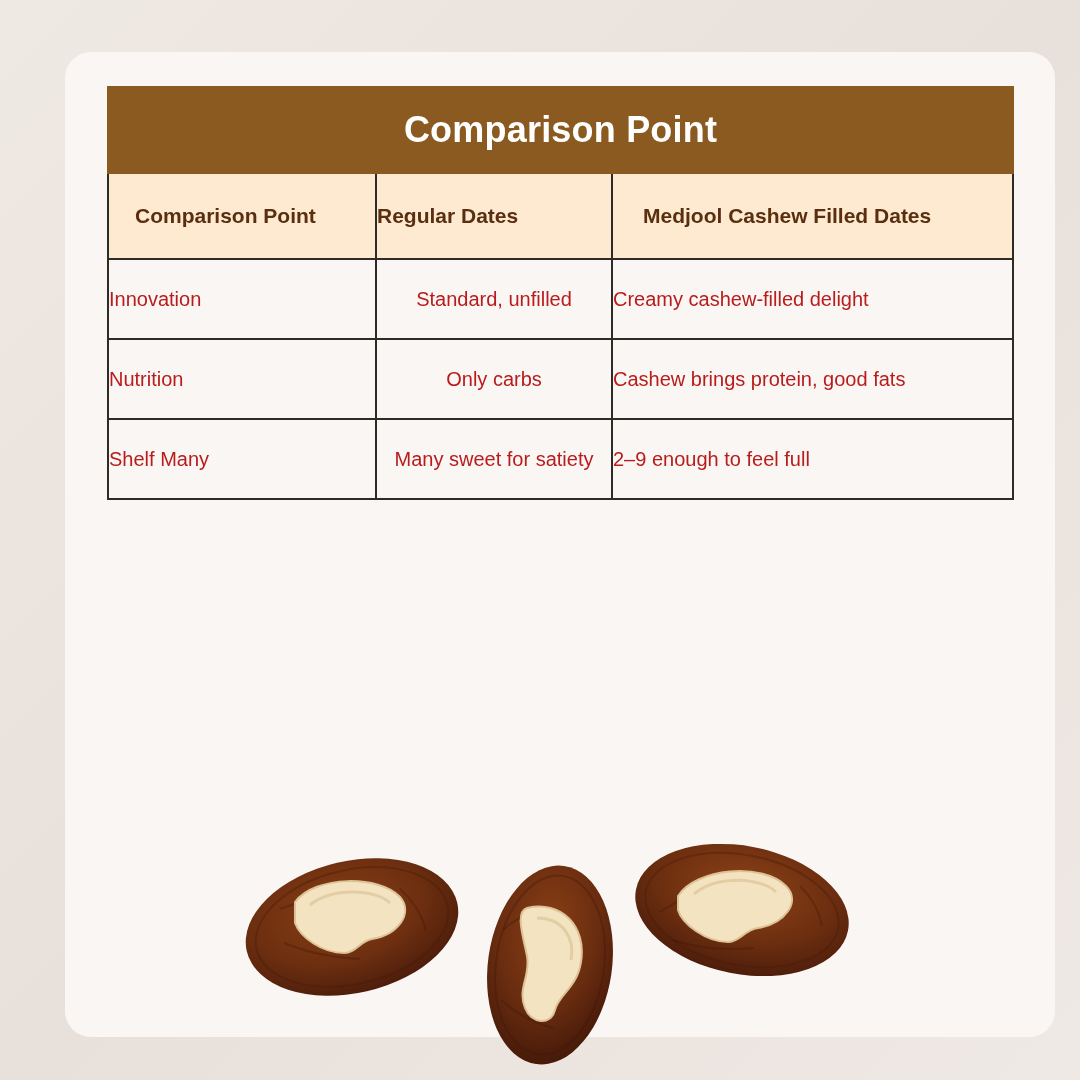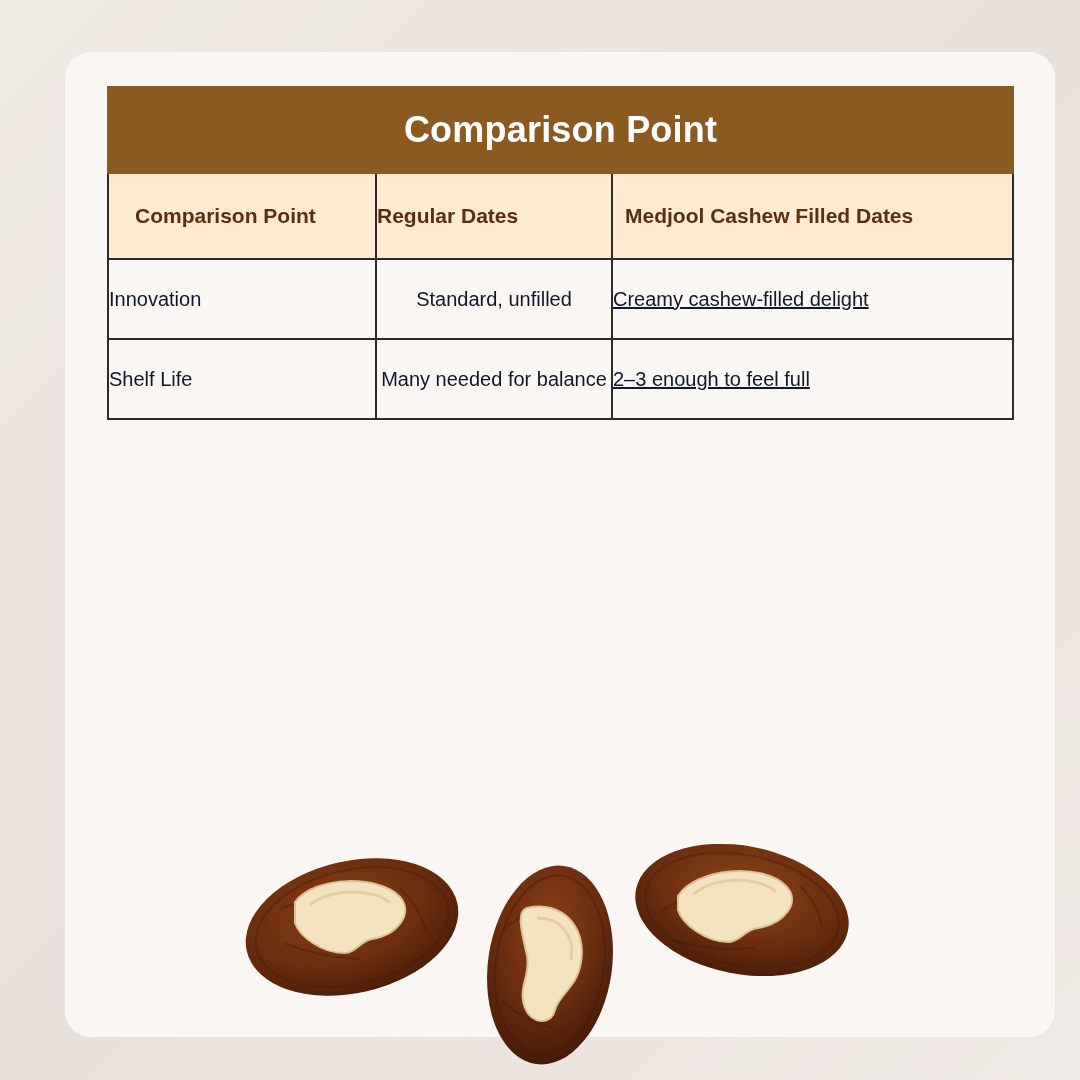--- a/index.html
+++ b/index.html
@@ -57,42 +57,41 @@
     height: 84px;
     text-align: left;
     padding: 0 14px;
   }
   .hdr-row th.left {
     text-align: left;
     padding-left: 26px;
   }
   .hdr-row th.third {
     text-align: left;
-    padding-left: 12px;
+    padding-left: 30px;
   }
   tbody tr td {
     height: 78px;
-    color: #0f172a;
+    color: #b91c1c;
     font-size: 20px;
     line-height: 1.35;
   }
   td.col1 {
     padding-left: 26px;
     text-align: left;
   }
   td.col2 {
     text-align: center;
     padding: 0 22px;
     margin-left: 44px;
   }
   td.col3 {
     text-align: left;
     padding-left: 16px;
     padding-right: 12px;
-    text-decoration: underline;
   }
   col.c1 { width: 268px; }
   col.c2 { width: 236px; }
   col.c3 { width: 401px; }
 
   .dates {
     position: absolute;
     left: 0;
     top: 740px;
     width: 990px;
@@ -127,23 +126,28 @@
           <th class="third">Medjool Cashew Filled Dates</th>
         </tr>
       </thead>
       <tbody>
         <tr>
           <td class="col1">Innovation</td>
           <td class="col2">Standard, unfilled</td>
           <td class="col3">Creamy cashew-filled delight</td>
         </tr>
         <tr>
-          <td class="col1">Shelf Life</td>
-          <td class="col2">Many needed for balance</td>
-          <td class="col3">2–3 enough to feel full</td>
+          <td class="col1">Nutrition</td>
+          <td class="col2">Only carbs</td>
+          <td class="col3">Cashew brings protein, good fats</td>
+        </tr>
+        <tr>
+          <td class="col1">Shelf Many</td>
+          <td class="col2">Many sweet for satiety</td>
+          <td class="col3">2–9 enough to feel full</td>
         </tr>
       </tbody>
     </table>
   </div>
 
   <div class="dates">
 
     <svg class="date-svg d1" width="225" height="160" viewBox="0 0 225 160">
       <defs>
         <radialGradient id="g1" cx="45%" cy="35%" r="72%">

